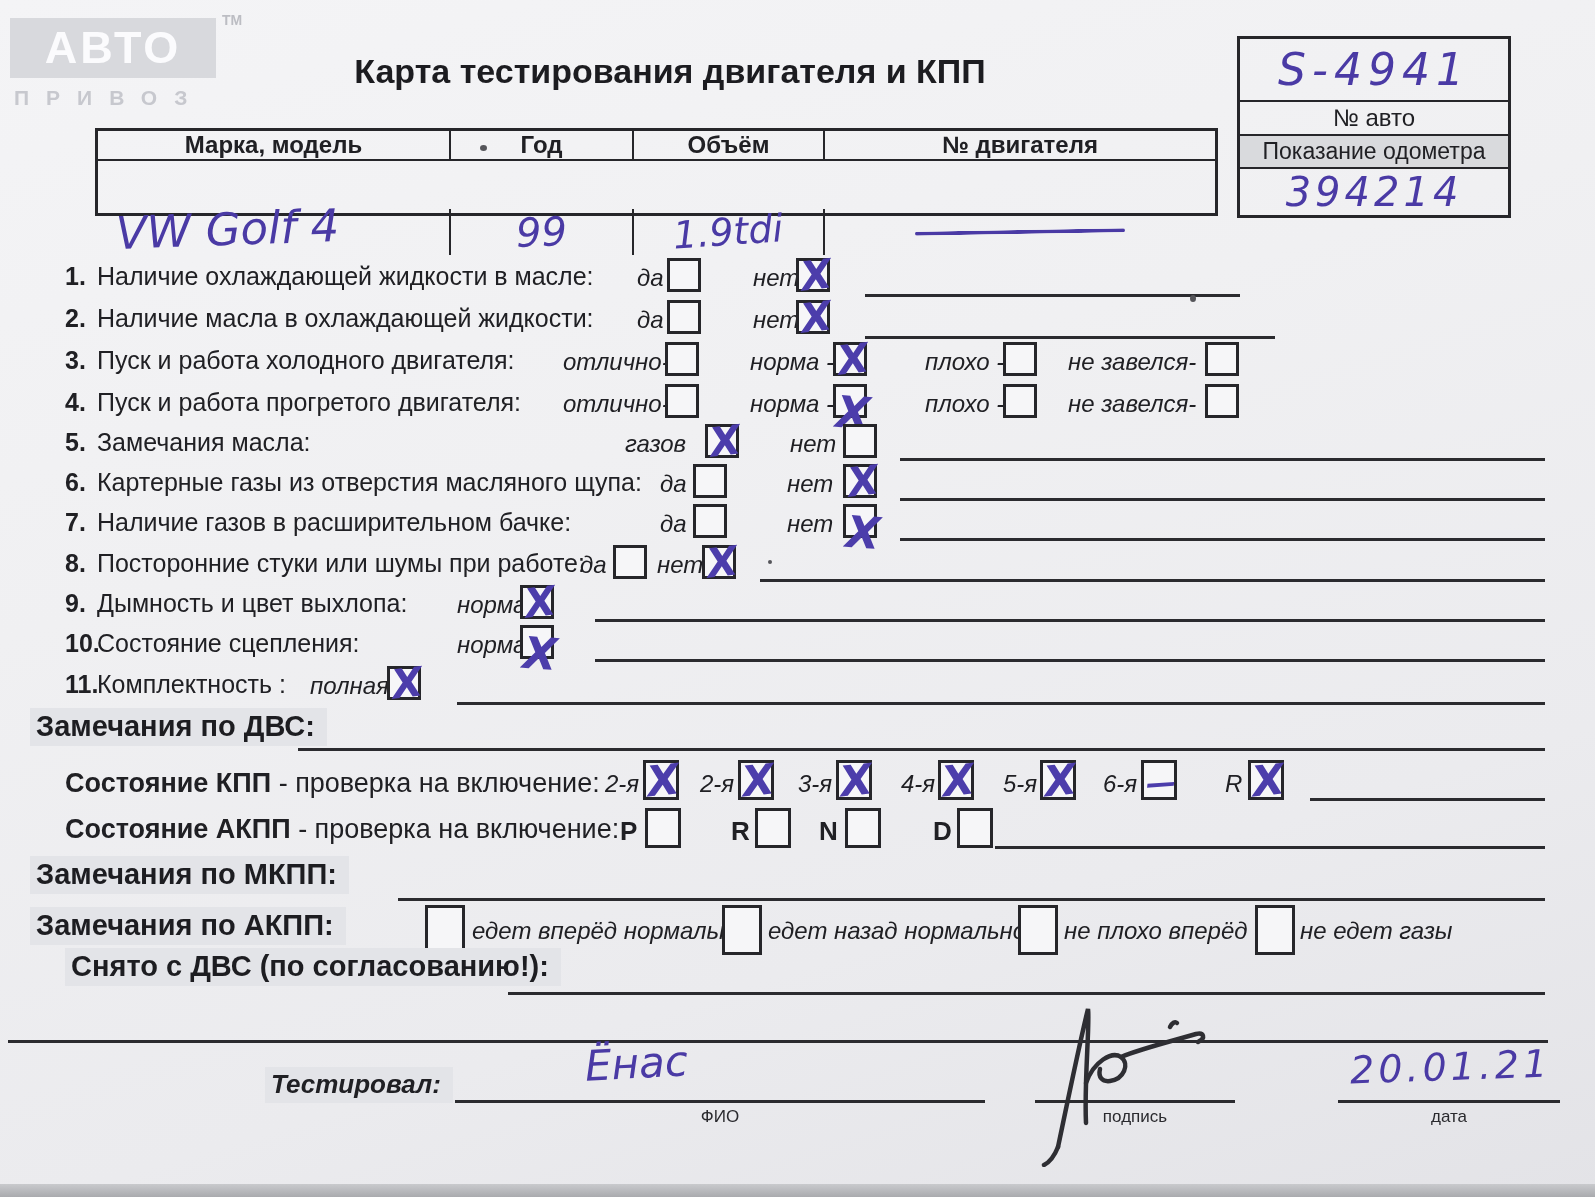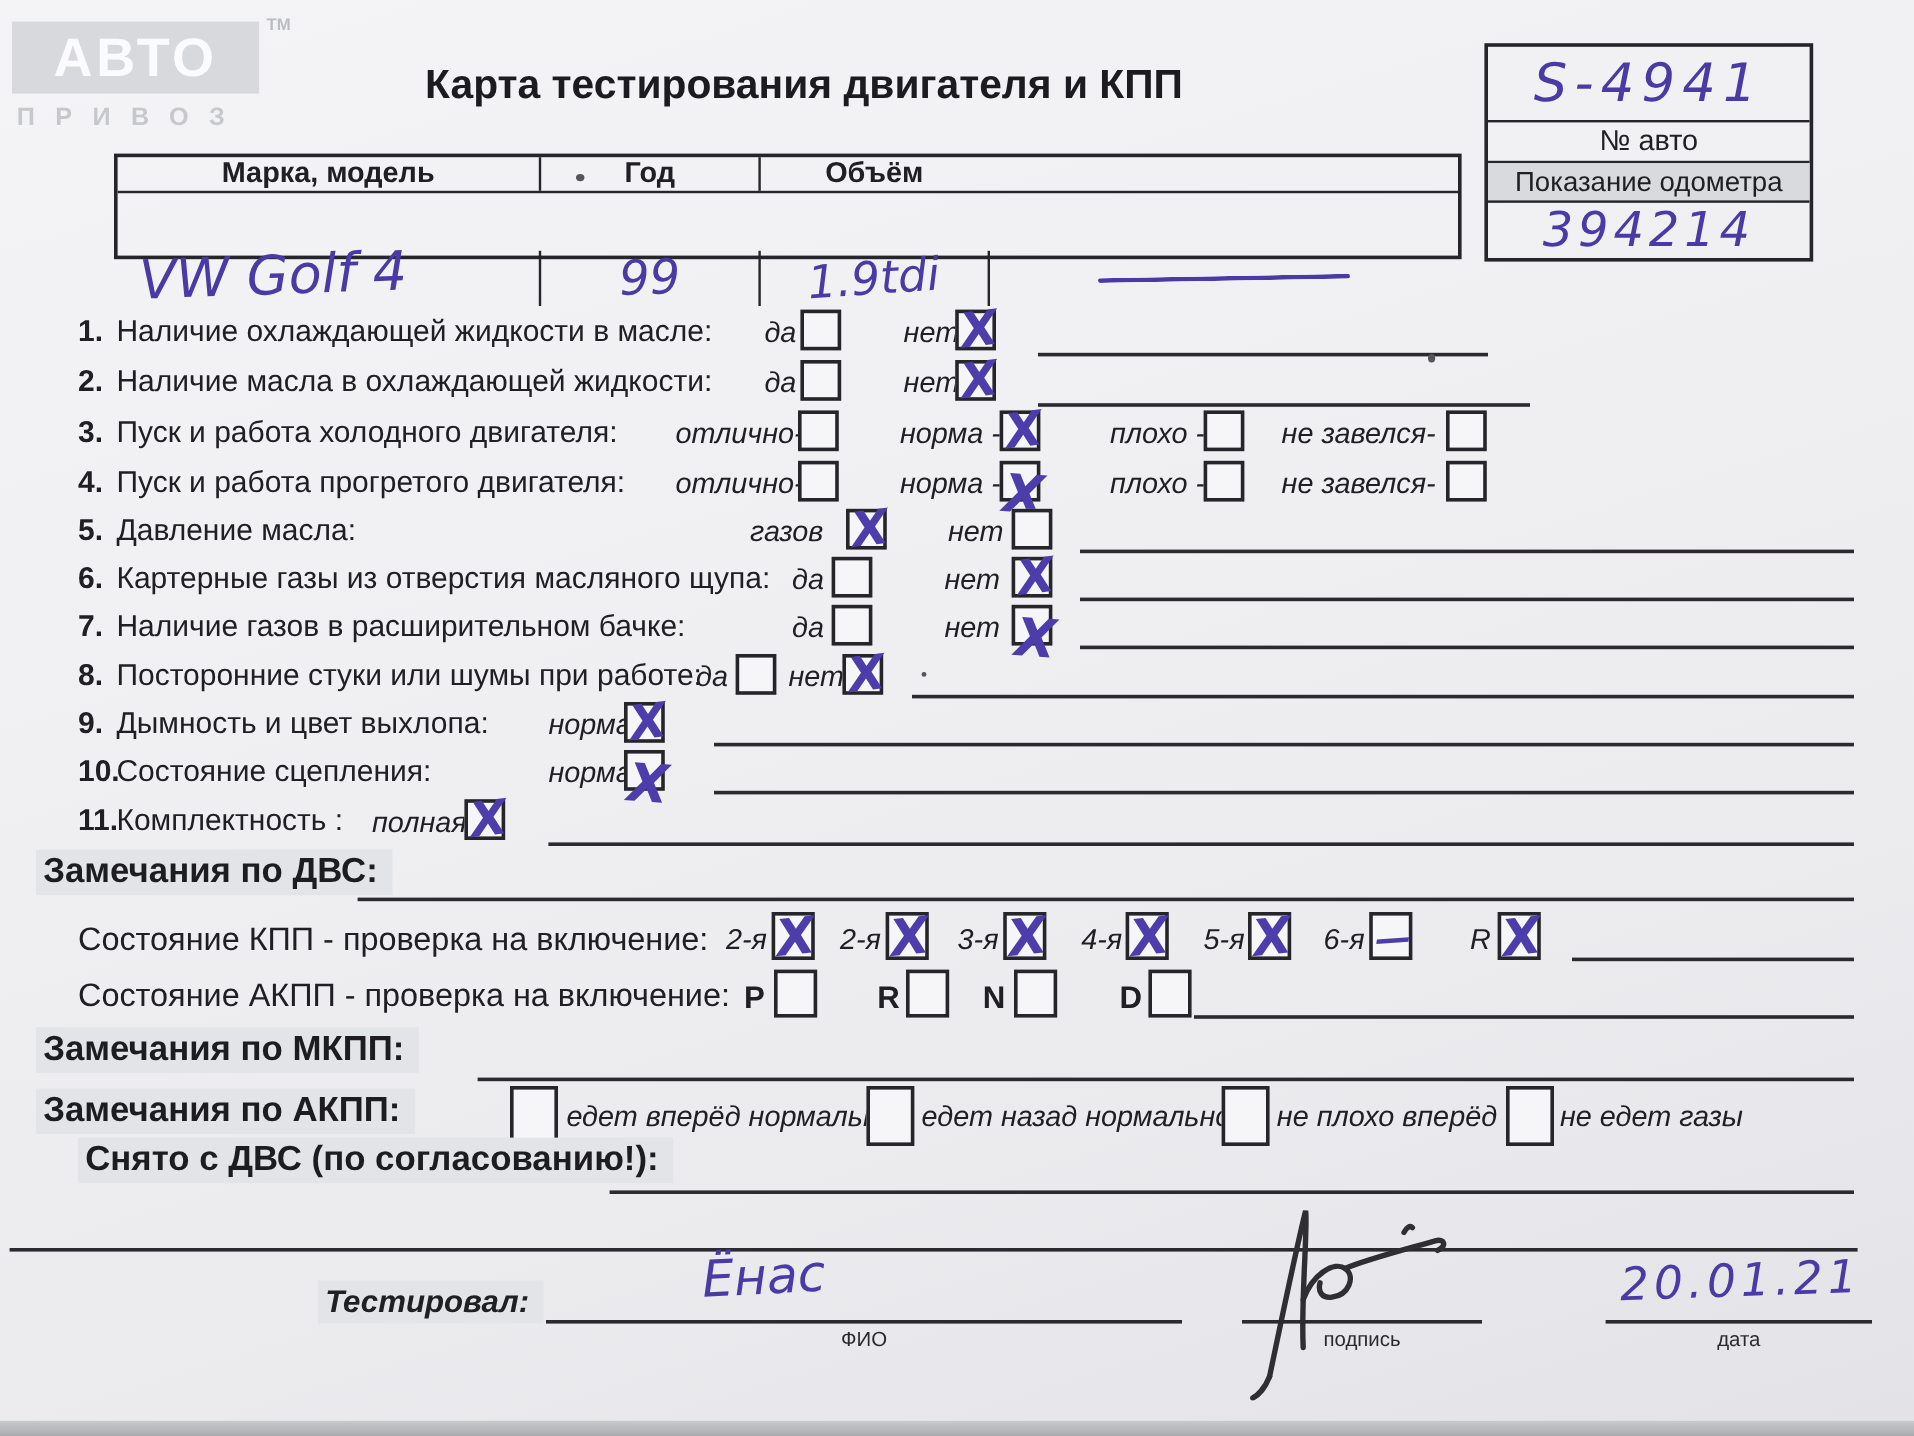--- a/index.html
+++ b/index.html
@@ -69,21 +69,21 @@
     font-family:"DejaVu Sans",sans-serif;font-style:italic;font-weight:700;font-size:40px;
     color:#4c3dab;transform:rotate(-7deg);pointer-events:none;}
   .cb .mark.low{top:0px;font-size:44px;transform:rotate(4deg);}
   .ul{position:absolute;height:0;border-bottom:3px solid #2b2b2f;}
 
   
   .hl{background:#e3e4e8;padding:2px 12px 4px 6px;}
   .sec{position:absolute;font-size:29px;font-weight:700;color:#1d1d21;}
   .kline{position:absolute;left:65px;width:1500px;height:44px;font-size:27px;}
   .kline .lbl{position:absolute;left:0;top:6px;}
-  .kline .b{font-weight:400;}
+  .kline .b{font-weight:700;}
   .cb2{position:absolute;top:-2px;width:36px;height:40px;border:3px solid #26262a;
     background:#f6f6f8;box-sizing:border-box;}
   .cb2 .mark{position:absolute;left:-3px;top:-7px;width:40px;text-align:center;
     font-family:"DejaVu Sans",sans-serif;font-style:italic;font-weight:700;font-size:42px;
     color:#4c3dab;transform:rotate(-6deg);pointer-events:none;}
   .cb2 .mark.dash{top:2px;font-size:30px;transform:rotate(-4deg);}
   .gear{position:absolute;top:8px;font-size:24px;font-style:italic;}
   .pos{position:absolute;top:8px;font-size:26px;font-weight:700;}
 
   .cb3{position:absolute;top:0;width:40px;height:50px;border:3px solid #26262a;
@@ -113,20 +113,21 @@
     <div class="ref-label">№ авто</div>
     <div class="ref-label odo">Показание одометра</div>
     <div class="ref-odo hw">394214</div>
   </div>
 
   <div class="vtable">
     <div class="vrow hdr">
       <div class="vcell c1">Марка, модель</div>
       <div class="vcell c2">Год</div>
       <div class="vcell c3">Объём</div>
+      <div class="vcell c4">№ двигателя</div>
     </div>
     <div class="vrow val">
       <div class="vcell c1">
         <span class="hw hw-model">VW Golf 4</span>
       </div>
       <div class="vcell c2">
         <span class="hw hw-year">99</span>
       </div>
       <div class="vcell c3">
         <span class="hw hw-vol">1.9tdi</span>
@@ -202,21 +203,21 @@
         <span class="mark"></span>
       </span>
     <span class="opt" style="left:1003px">не завелся-</span>
     <span class="cb" style="left:1140px">
         <span class="mark"></span>
       </span>
   </div>
 
   <div class="q" style="top:424px">
     <span class="num">5.</span>
-    <span class="txt">Давление масла:</span>
+    <span class="txt">Замечания масла:</span>
     <span class="opt" style="left:560px">газов</span>
     <span class="cb" style="left:640px">
         <span class="mark">X</span>
       </span>
     <span class="opt" style="left:725px">нет</span>
     <span class="cb" style="left:778px">
         <span class="mark"></span>
       </span>
     <span class="ul" style="left:835px;width:645px;top:34px"></span>
   </div>

